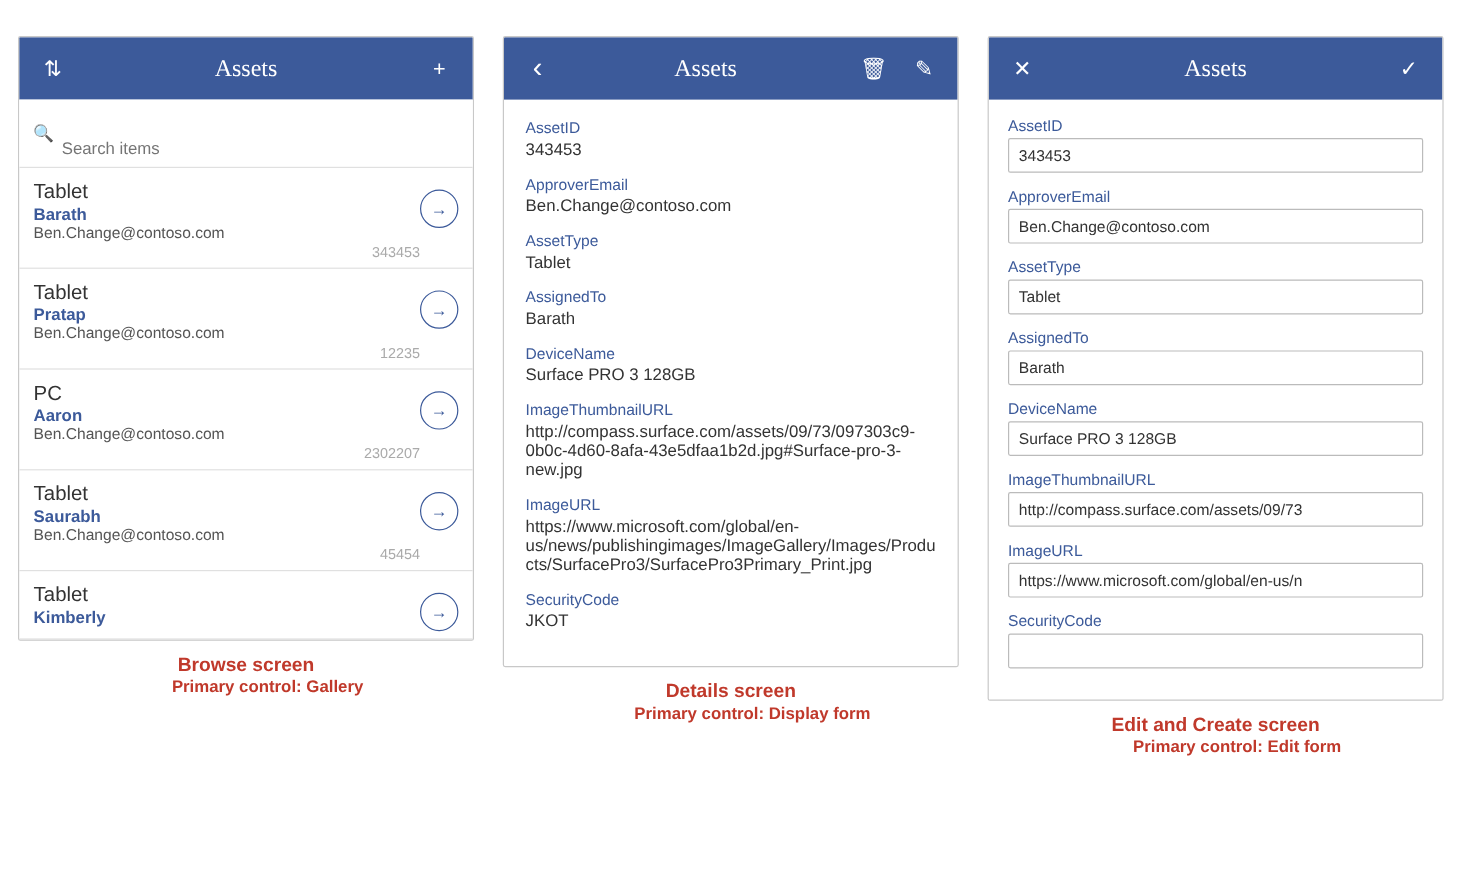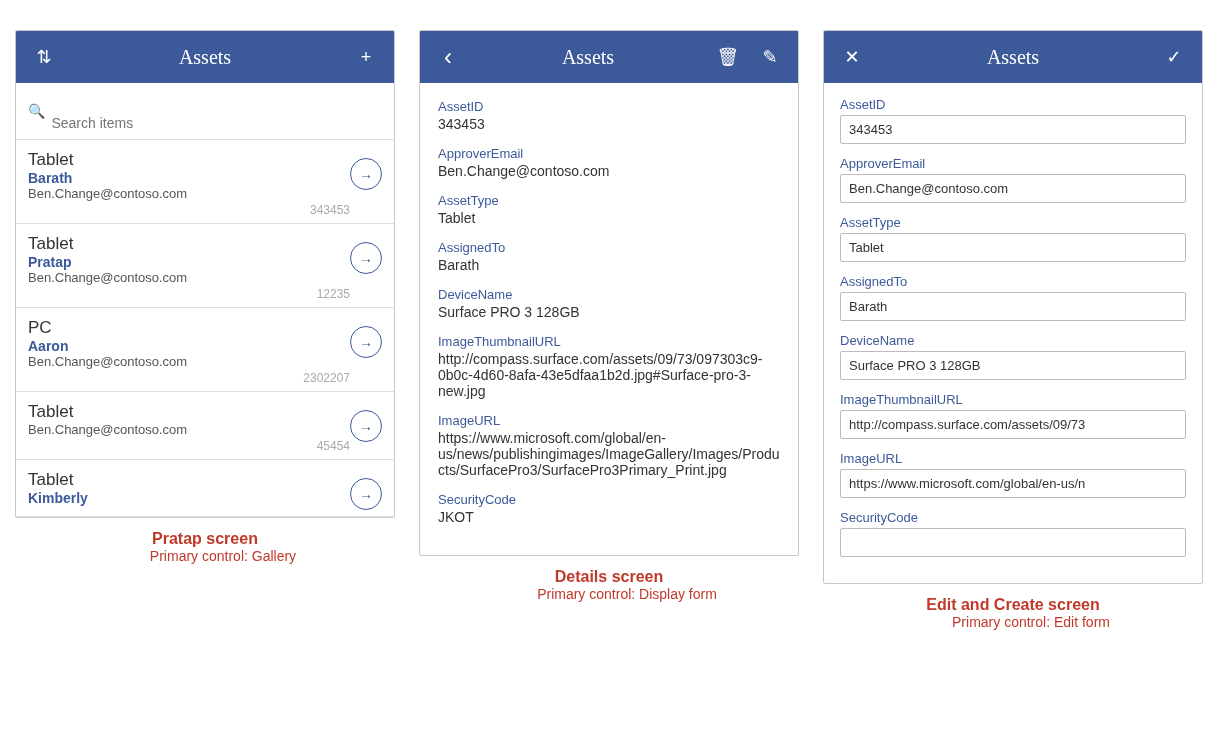--- a/index.html
+++ b/index.html
@@ -173,21 +173,21 @@
       text-align: center;
       margin-top: 12px;
     }
     .screen-label-main {
       font-size: 16px;
       font-weight: 700;
       color: #c0392b;
     }
     .screen-label-sub {
       font-size: 14px;
-      font-weight: 400;
+      font-weight: 700;
       color: #c0392b;
       margin-left: 36px;
     }
 
     .screen-col {
       display: flex;
       flex-direction: column;
       align-items: center;
     }
   </style>
@@ -231,37 +231,38 @@
         <div class="list-item-title">PC</div>
         <div class="list-item-subtitle">Aaron</div>
         <div class="list-item-email">Ben.Change@contoso.com</div>
         <div class="list-item-id">2302207</div>
       </div>
       <div class="list-arrow">→</div>
     </div>
           <div class="list-item">
       <div class="list-item-content">
         <div class="list-item-title">Tablet</div>
+        <div class="list-item-subtitle">Saurabh</div>
         <div class="list-item-email">Ben.Change@contoso.com</div>
         <div class="list-item-id">45454</div>
       </div>
       <div class="list-arrow">→</div>
     </div>
           <div class="list-item">
       <div class="list-item-content">
         <div class="list-item-title">Tablet</div>
         <div class="list-item-subtitle">Kimberly</div>
 
       </div>
       <div class="list-arrow">→</div>
     </div>
         </div>
     </div>
     <div class="screen-label">
-      <div class="screen-label-main">Pratap screen</div>
+      <div class="screen-label-main">Browse screen</div>
       <div class="screen-label-sub">Primary control: Gallery</div>
     </div>
   </div>
 
   <div class="screen-col">
     <div class="screen">
       <div class="screen-header">
         <div class="header-icon" style="font-size:24px;">‹</div>
         <div class="header-title">Assets</div>
         <div class="header-icons-right">

